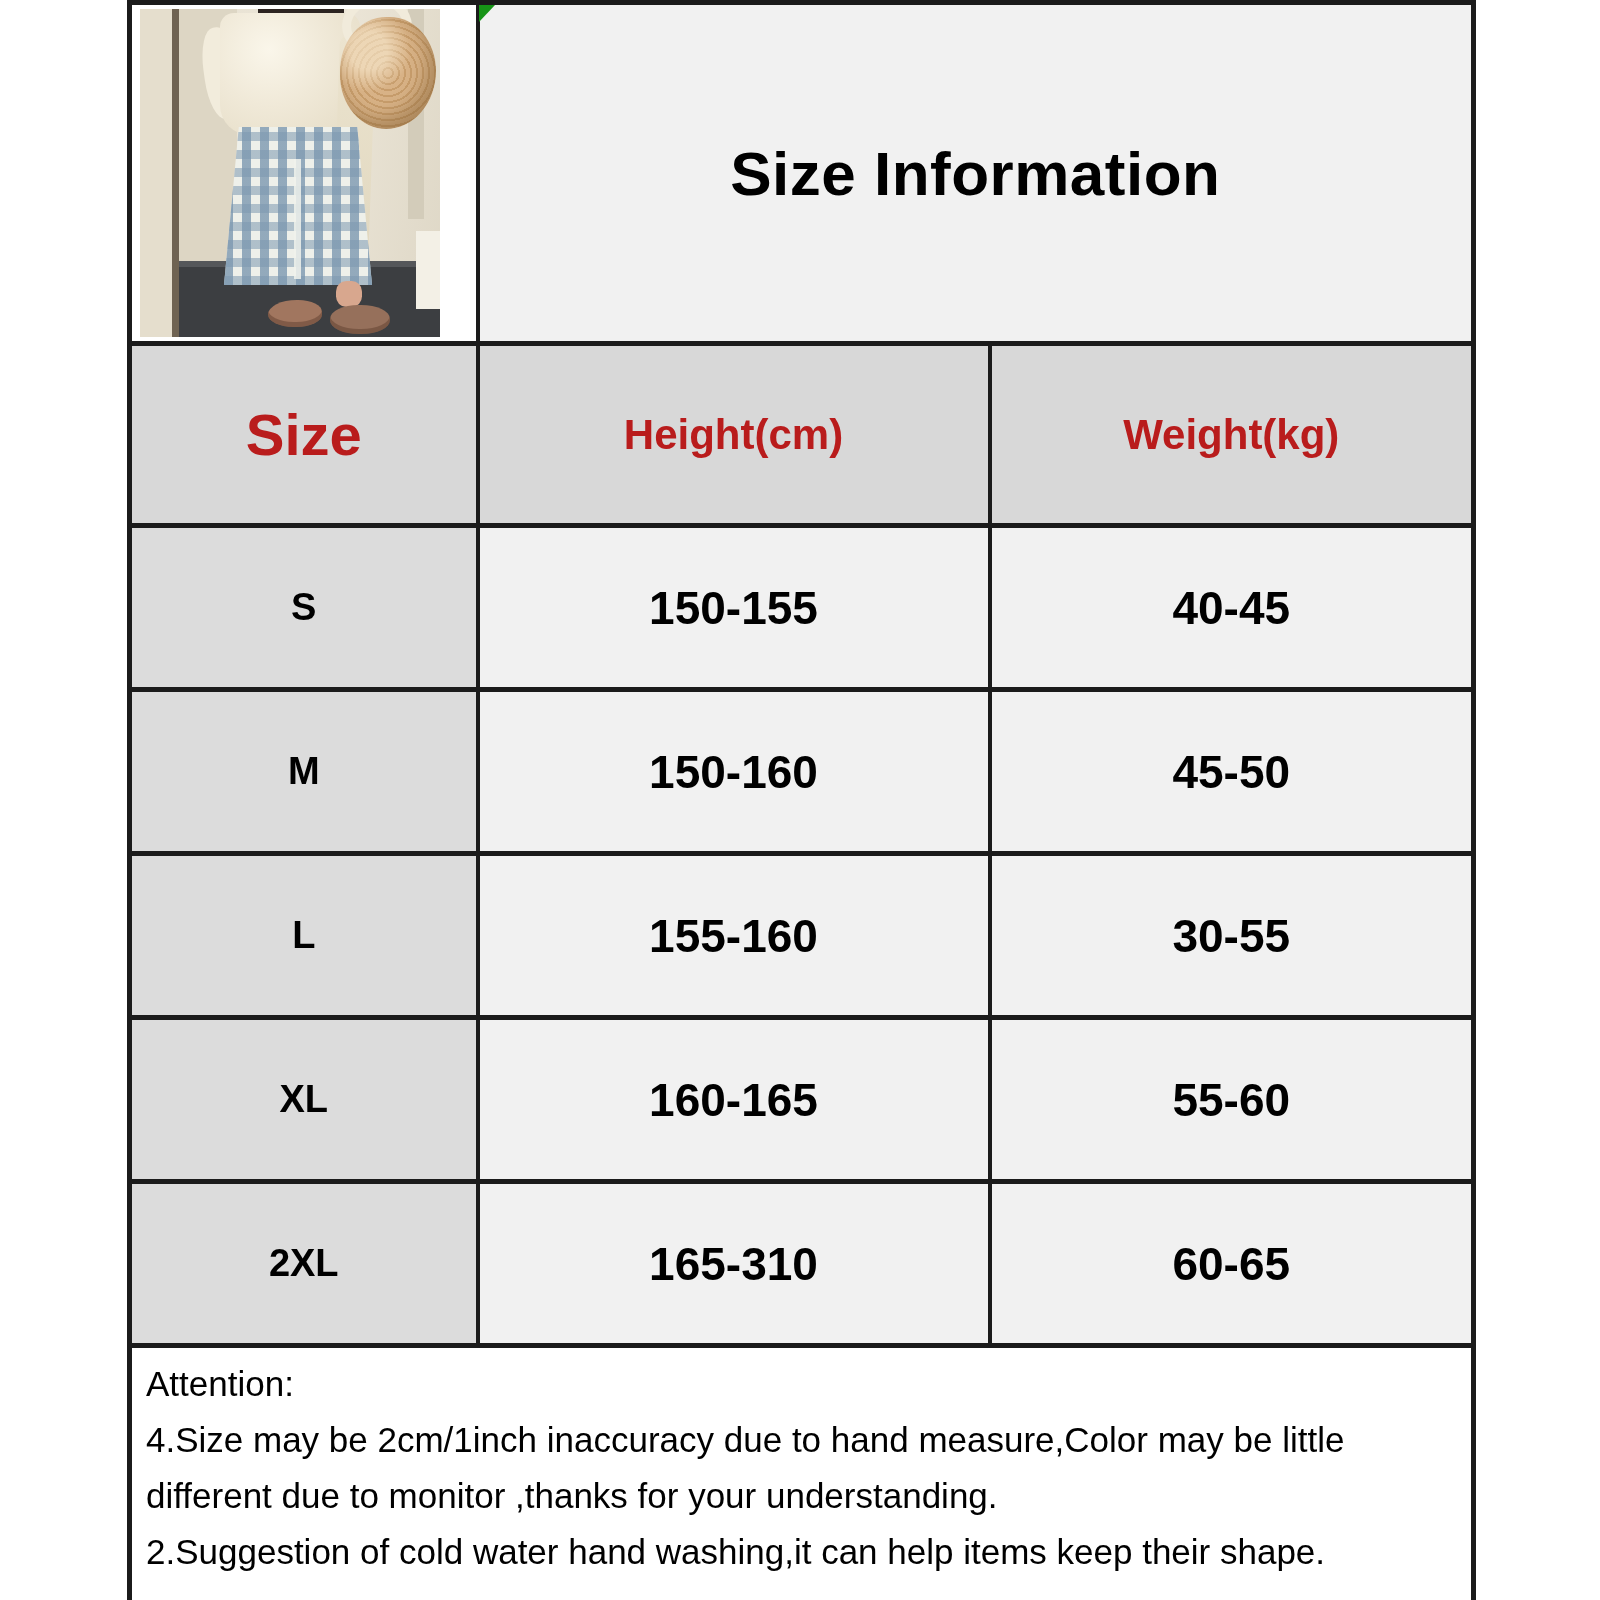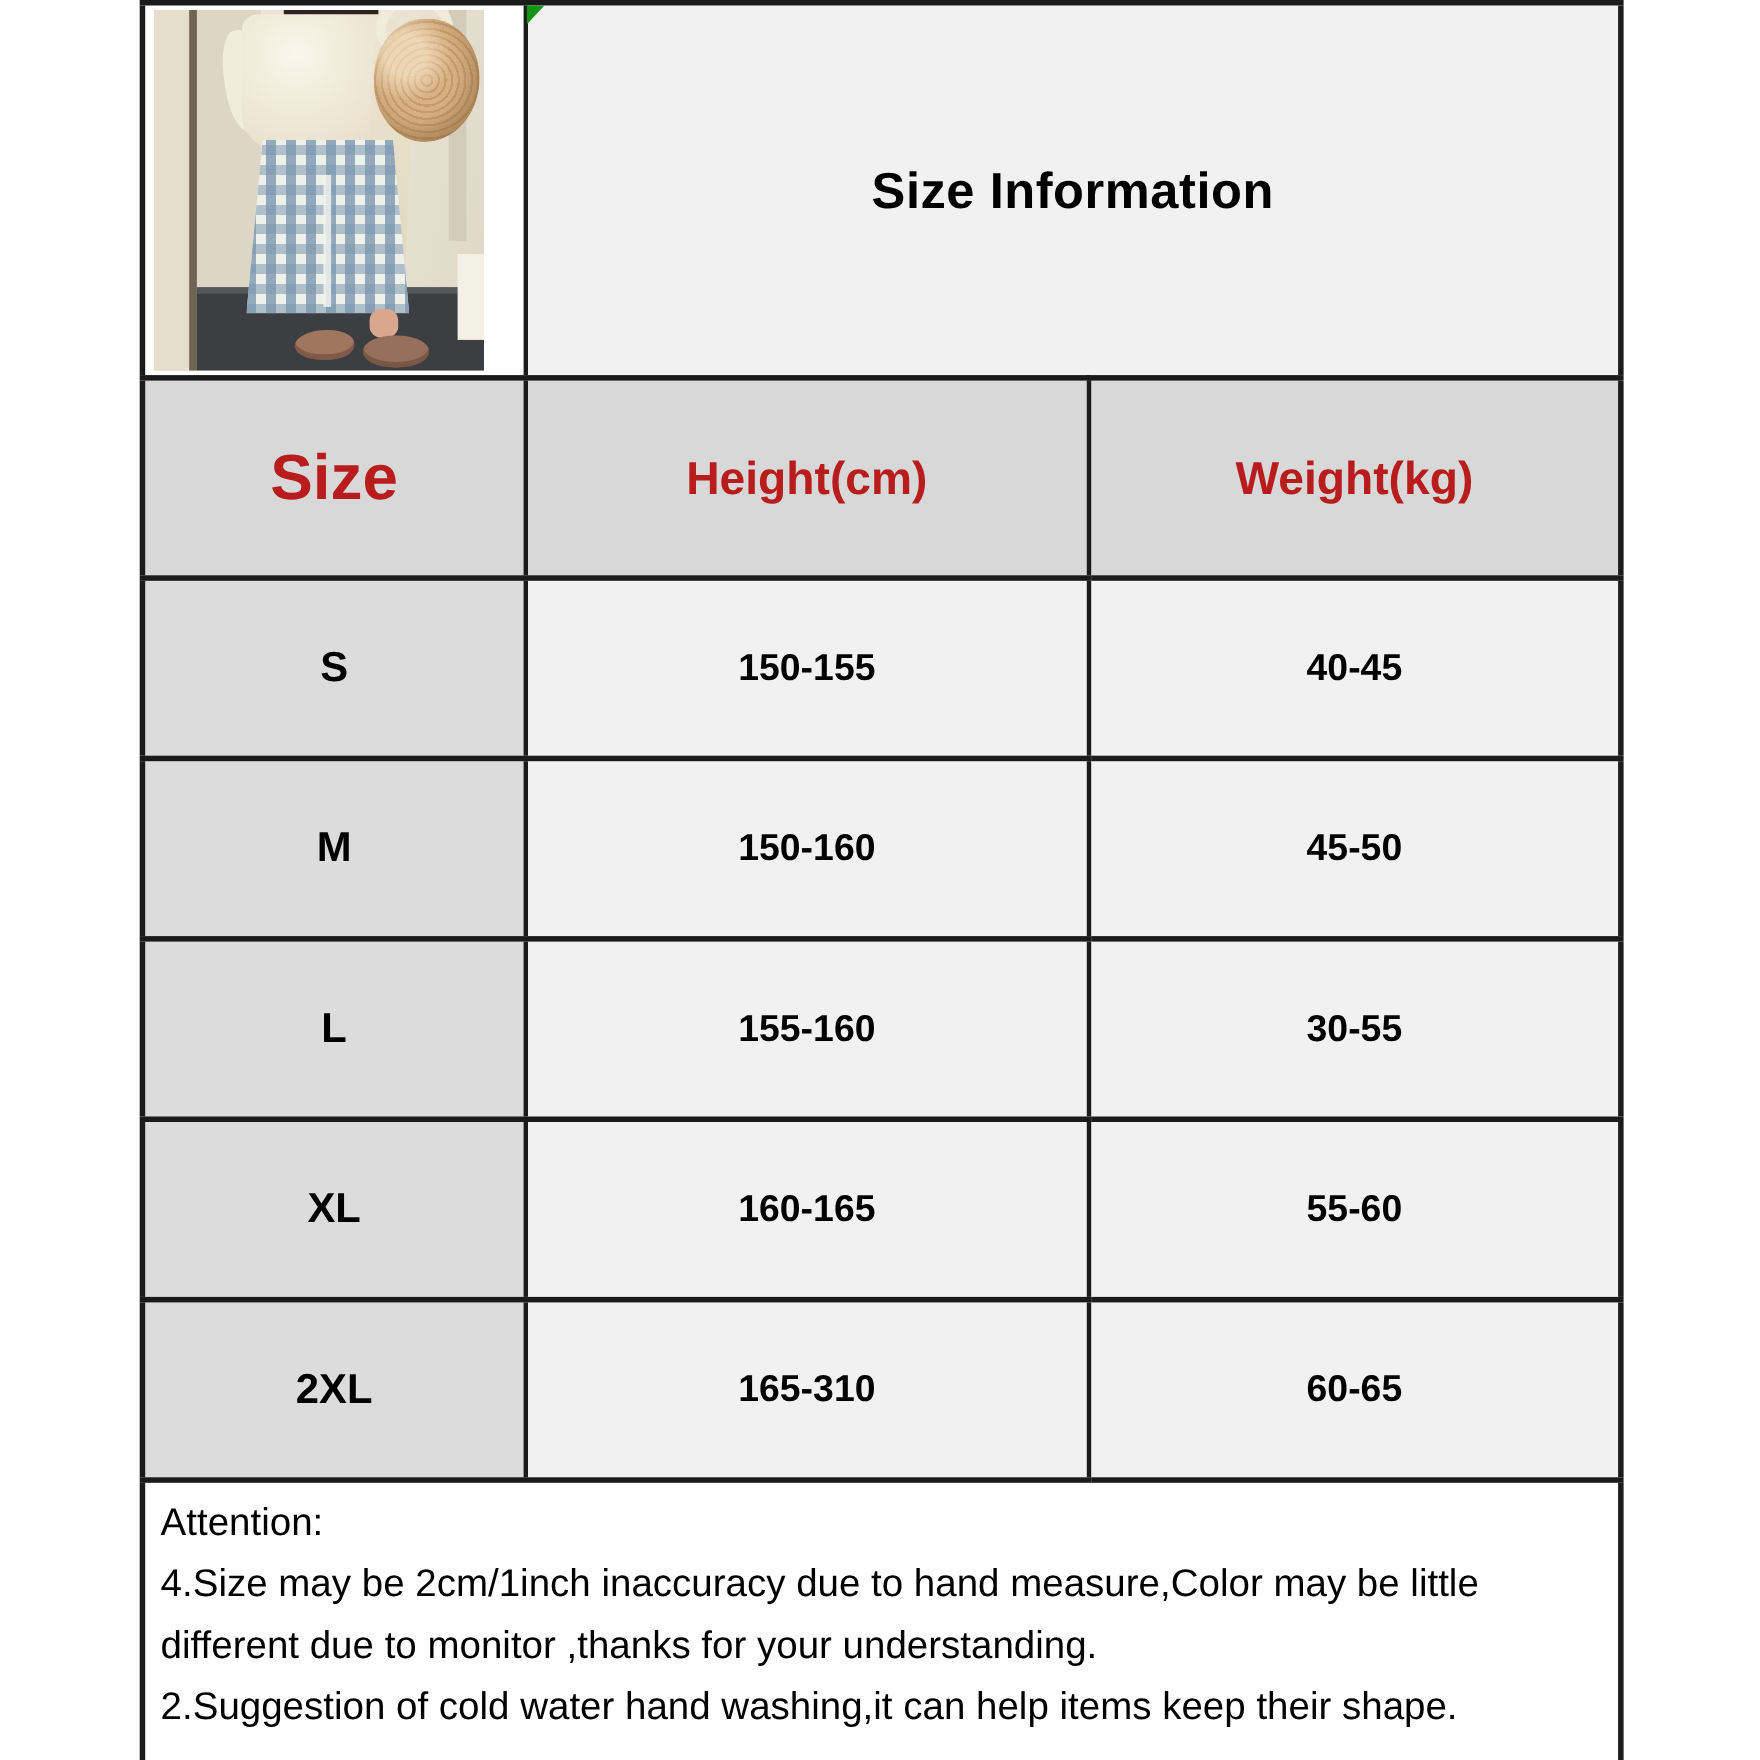--- a/index.html
+++ b/index.html
@@ -24,35 +24,35 @@
   col.c3{width:484px;}
   td{
     border:4px solid #1b1b1b;
     border-top-width:5px;border-bottom-width:5px;
     vertical-align:middle;text-align:center;
     padding:0;
   }
   
   .photo-cell{height:336px;background:#ffffff;vertical-align:top;}
   .title-cell{background:#f1f1f1;position:relative;}
-  .title{font-size:46px;font-weight:bold;letter-spacing:0.5px;color:#000;}
+  .title{font-size:62px;font-weight:bold;letter-spacing:0.5px;color:#000;}
   .corner-marker{
     position:absolute;left:-1px;top:0;
     width:0;height:0;
     border-top:17px solid #169416;
     border-right:16px solid transparent;
   }
   
   .row-header td{height:177px;background:#d8d8d8;font-weight:bold;color:#b91c1c;}
   .size-h{font-size:58px;}
   .th{font-size:42px;}
   
   .row-data td{height:159px;}
   .size-cell{background:#dcdcdc;font-weight:bold;font-size:38px;color:#000;}
-  .val{background:#f1f1f1;font-weight:bold;font-size:34px;color:#000;}
+  .val{background:#f1f1f1;font-weight:bold;font-size:46px;color:#000;}
   
   .attention-cell{
     height:283px;background:#ffffff;
     text-align:left;vertical-align:top;
     padding:8px 14px;
     font-size:35px;line-height:1.6;color:#000;
   }
   
   .photo{
     position:relative;

